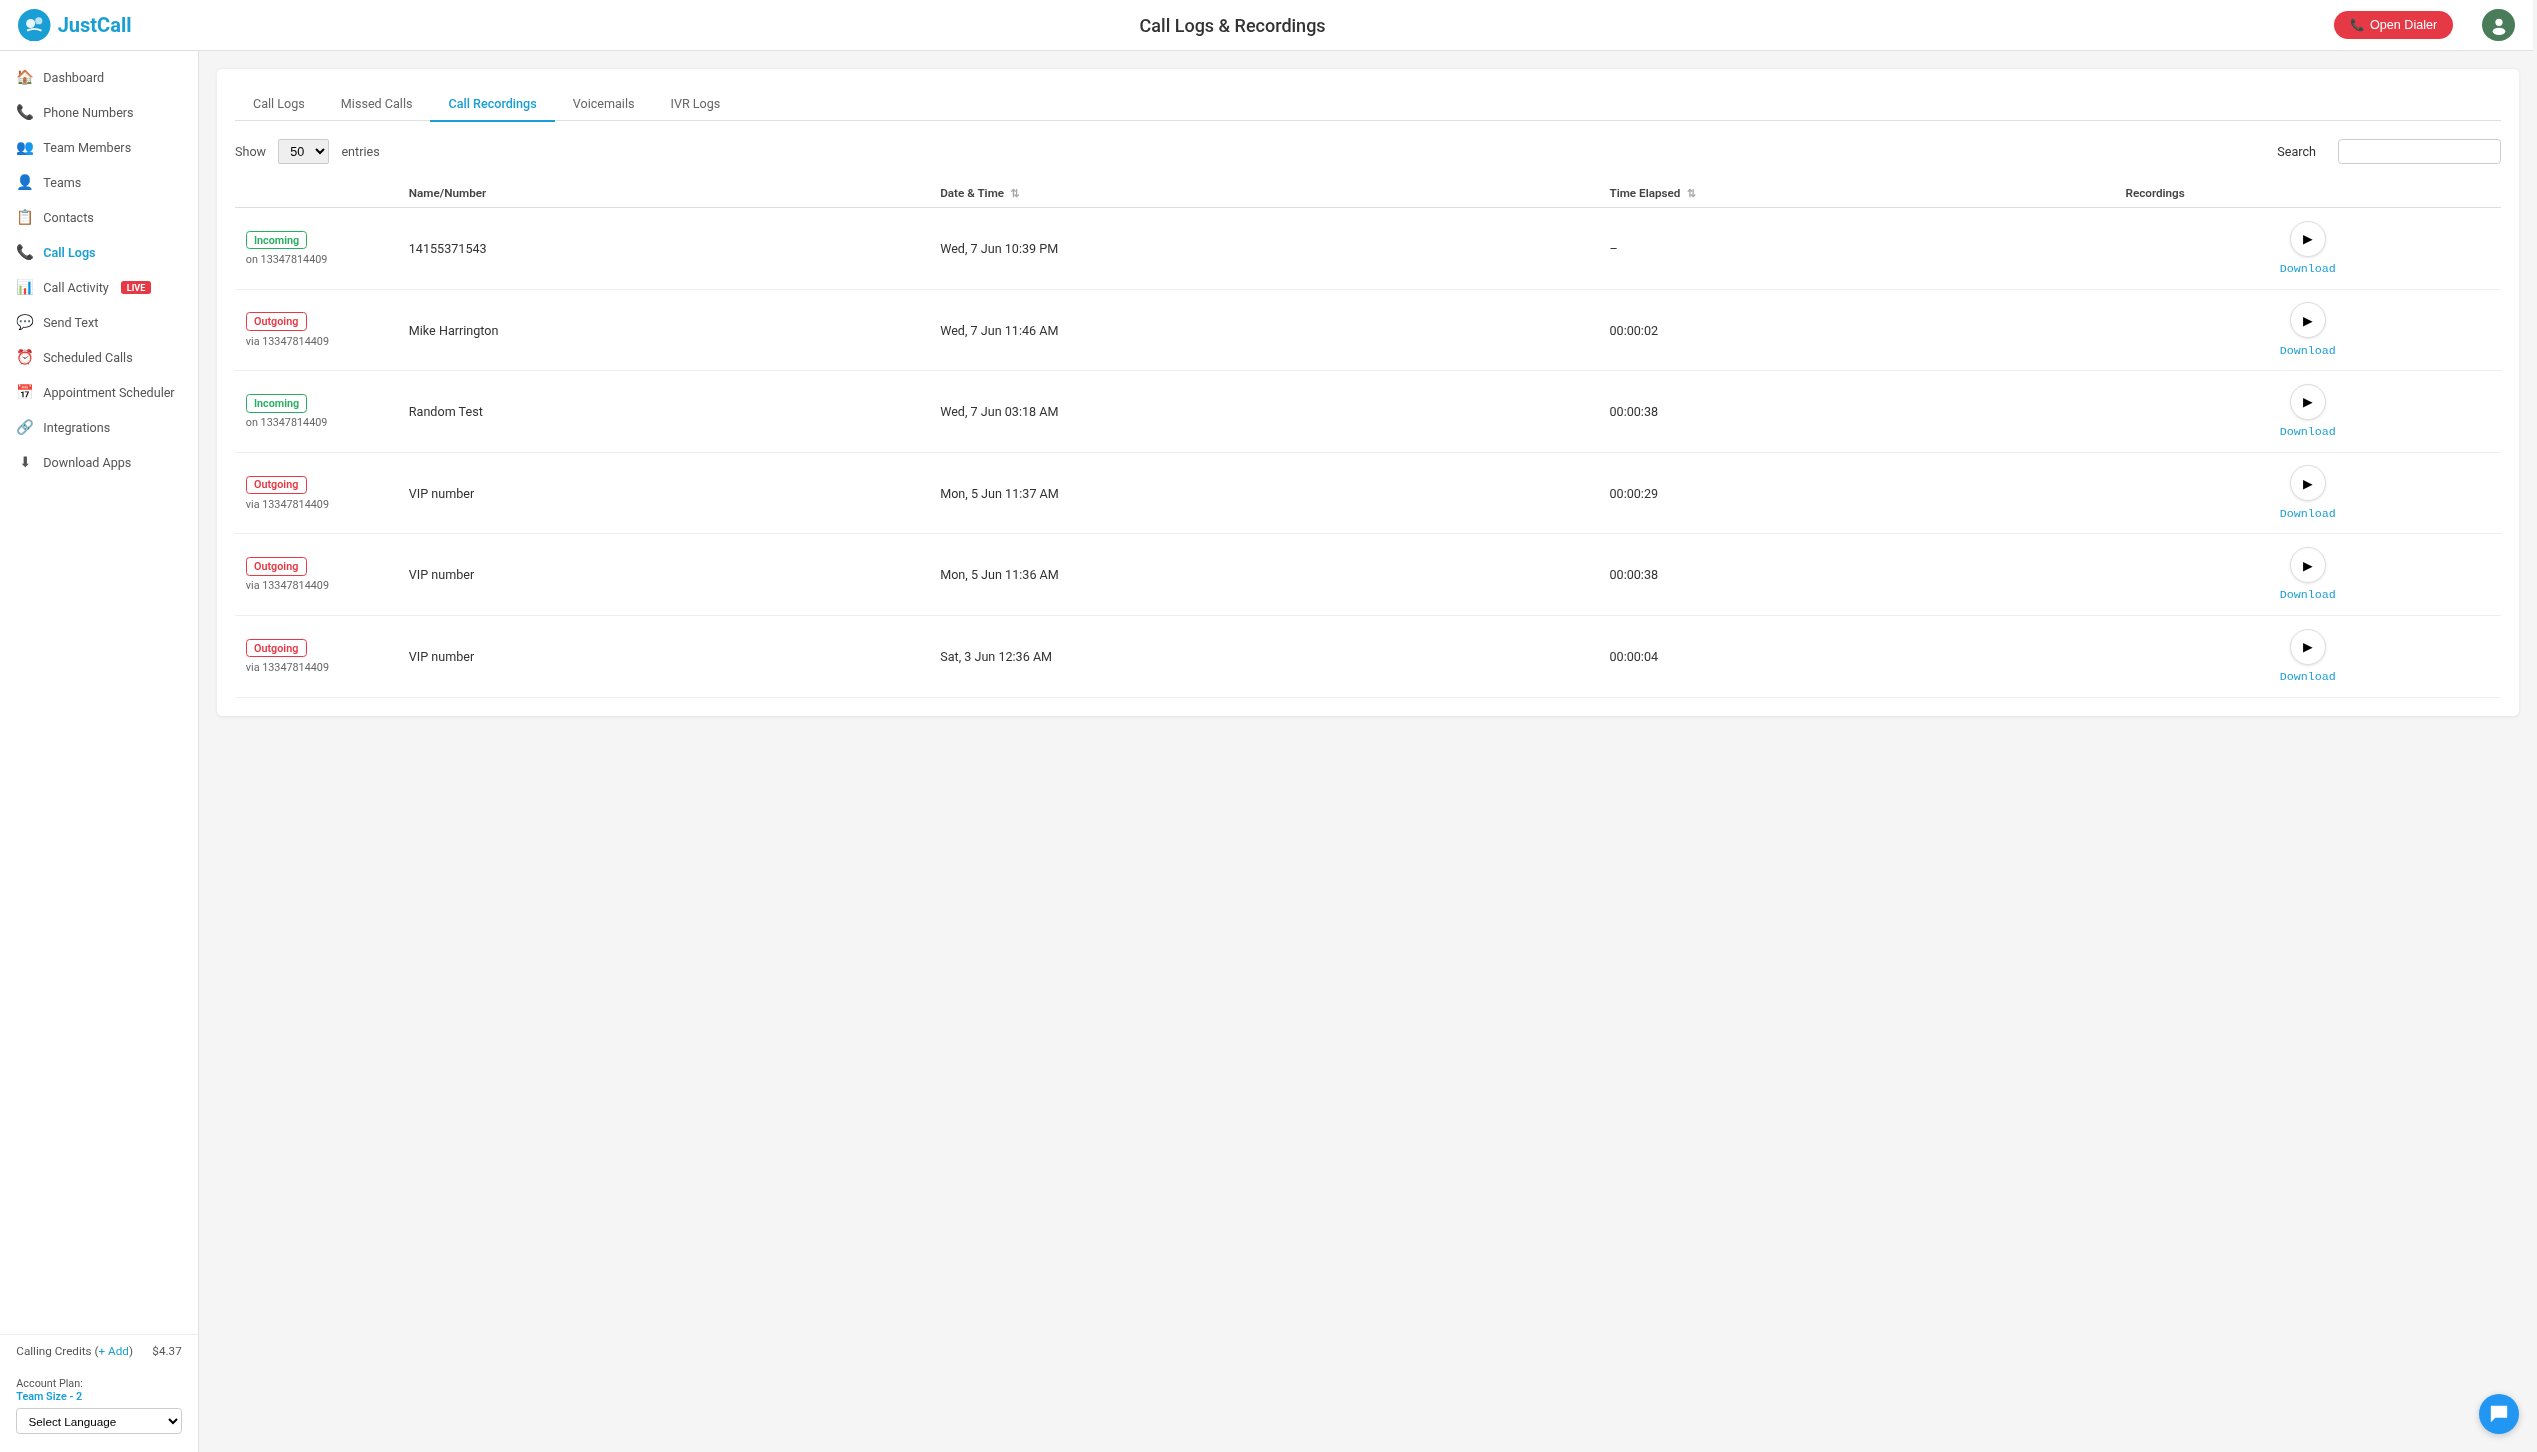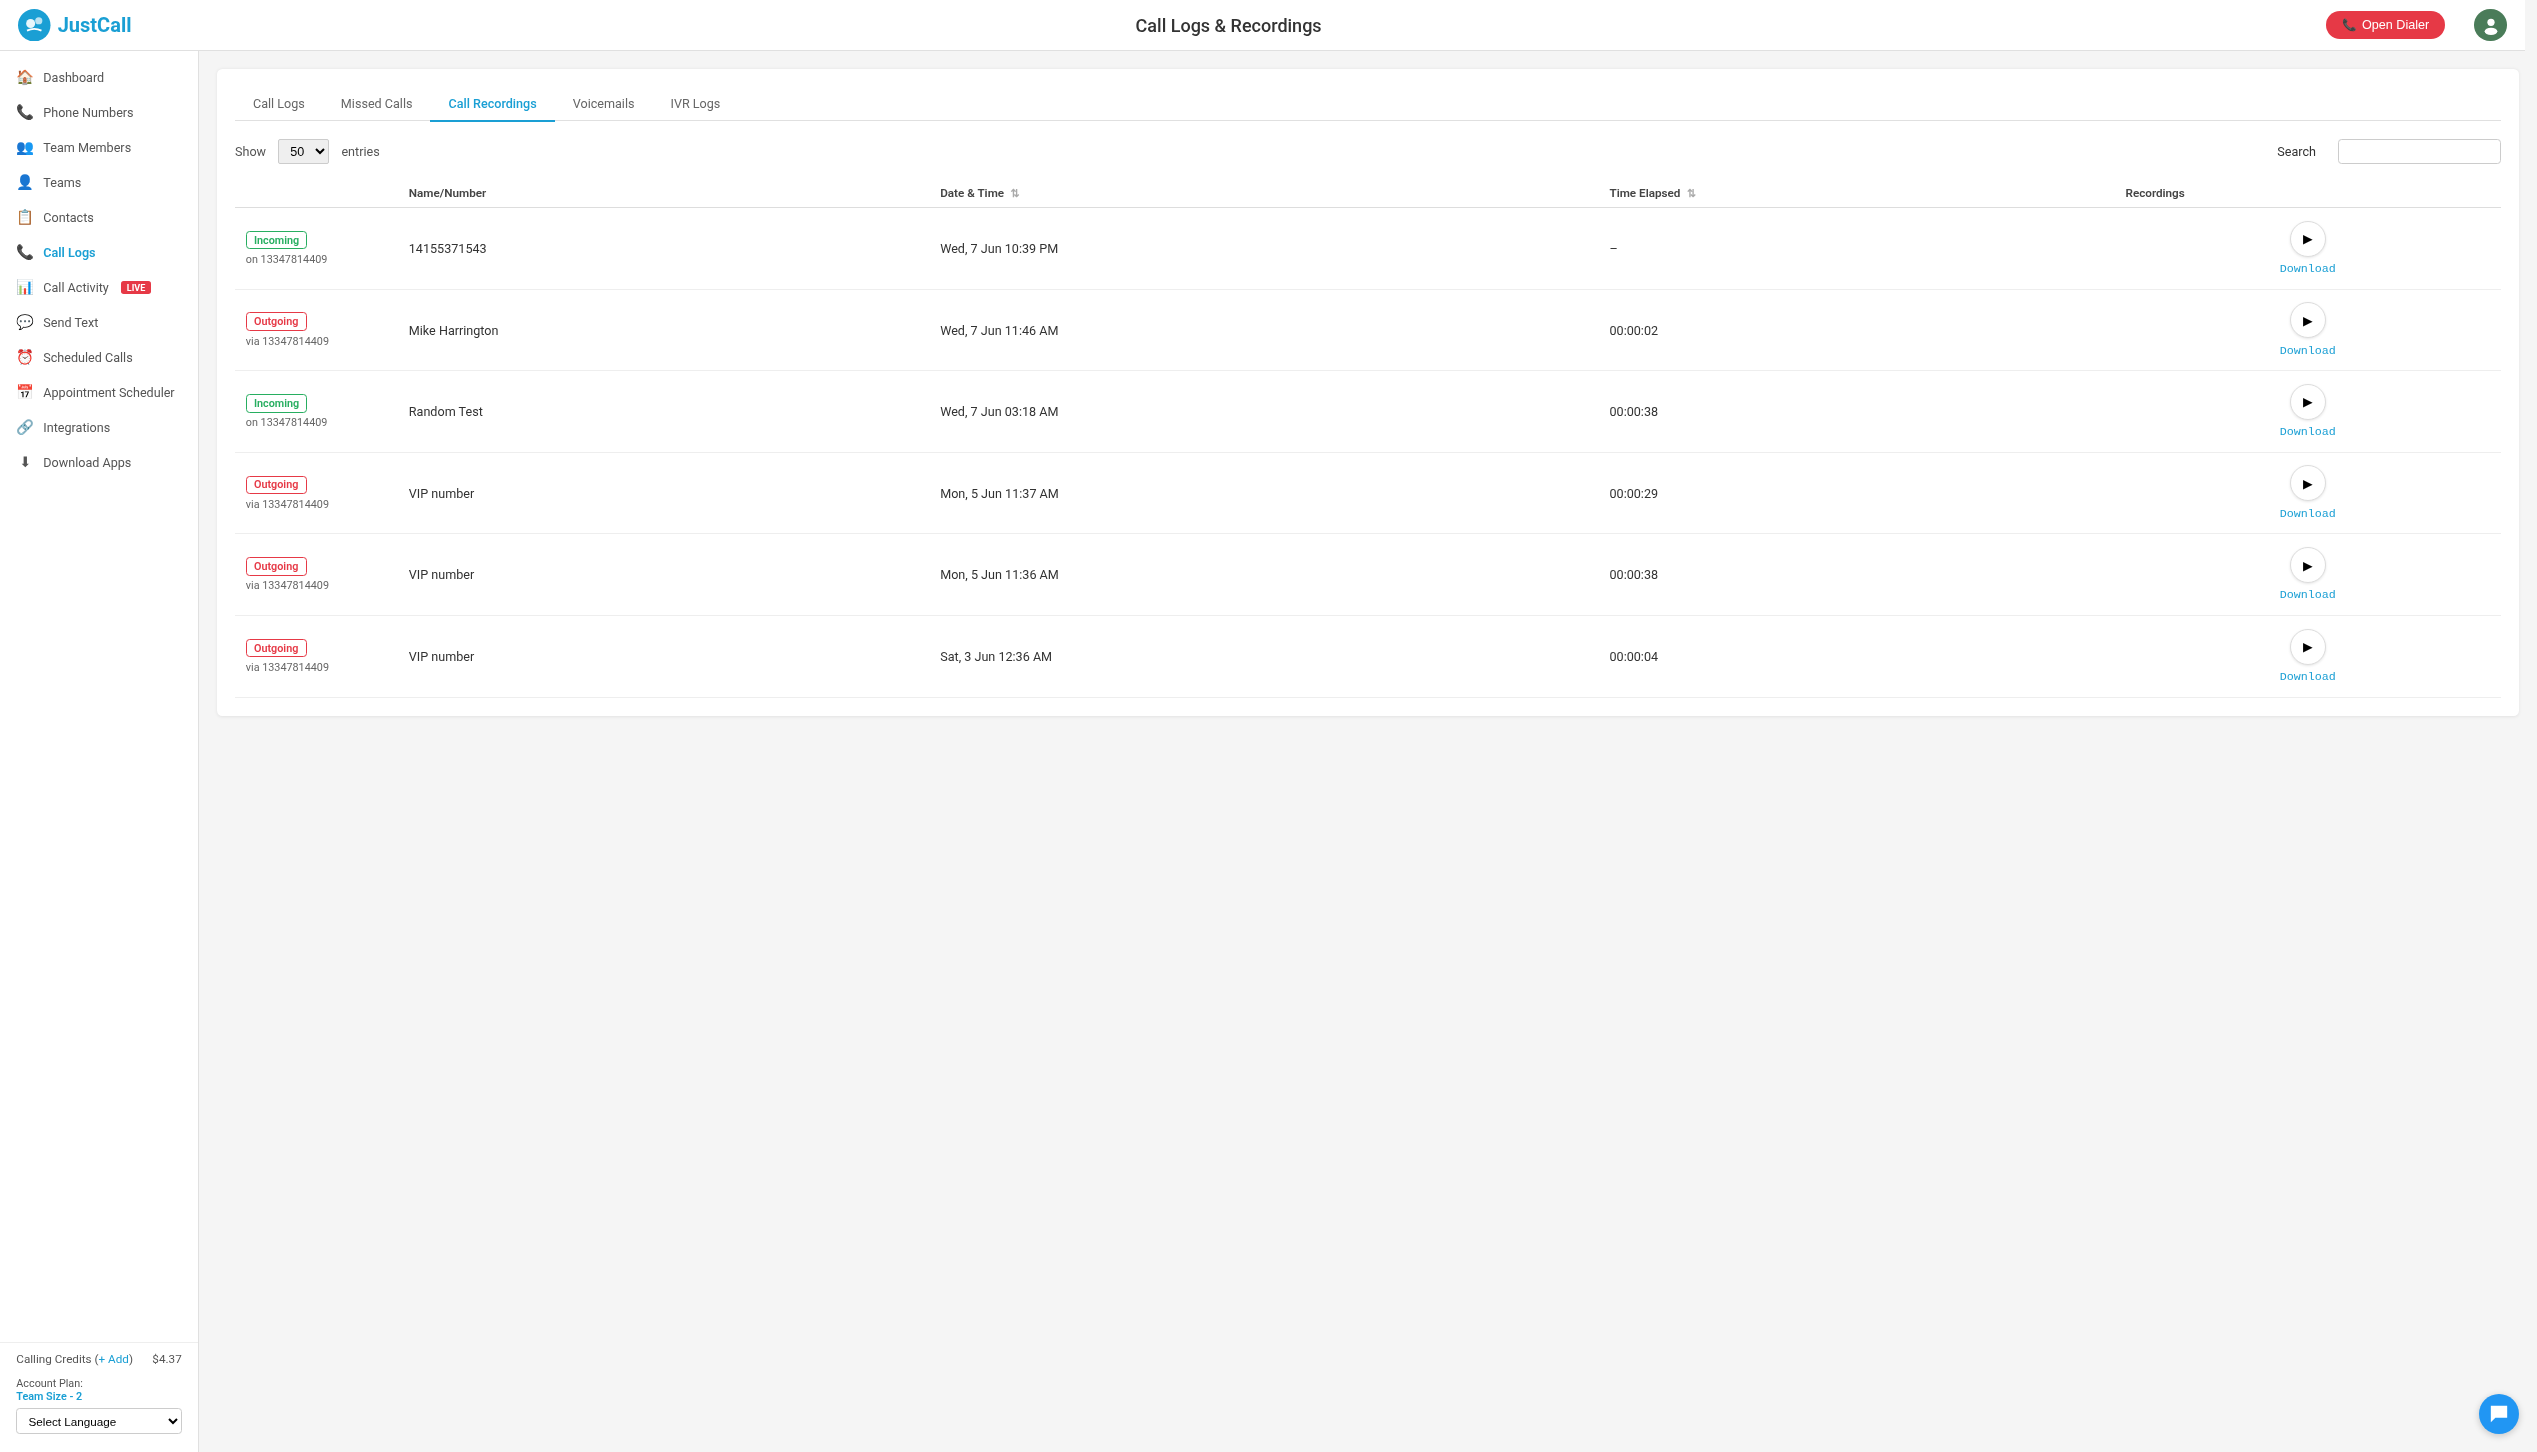--- a/index.html
+++ b/index.html
@@ -2,21 +2,21 @@
 <html style="font-size:14.4px"><head>
   <meta charset="utf-8">
   <style>
     * { box-sizing: border-box; margin: 0; padding: 0; }
     body { font-family: -apple-system, BlinkMacSystemFont, 'Segoe UI', Roboto, sans-serif; background: #f5f5f5; color: #333; font-size: 12.6px; }
 
     
     .top-header {
       display: flex; align-items: center; justify-content: space-between;
       background: #fff; height: 51px; padding: 0 18px;
-      border-bottom: 0.9px solid #e0e0e0; position: fixed; top: 0; left: 0; right: 12px; z-index: 100;
+      border-bottom: 0.9px solid #e0e0e0; position: fixed; top: 0; left: 0; right: 4px; z-index: 100;
     }
     .logo { display: flex; align-items: center; gap: 7.2px; }
     .logo-icon { width: 32.5px; height: 32.5px; }
     .logo-text { font-size: 20px; font-weight: 700; color: #1a9fd4; }
     .page-title { font-size: 18px; font-weight: 500; color: #333; }
     .header-right { display: flex; align-items: center; gap: 29px; }
     .open-dialer-btn {
       background: #e63946; color: #fff; border: none; border-radius: 21.7px;
       padding: 7.2px 16.3px; font-size: 12.6px; font-weight: 500; cursor: pointer;
       display: flex; align-items: center; gap: 5.4px;
@@ -44,21 +44,21 @@
       padding: 9px 16.3px; cursor: pointer; color: #555; font-size: 12.6px;
       border-radius: 0; transition: background 0.15s;
     }
     .sidebar-item.active { color: #1a9fd4; font-weight: 600; }
     .sidebar-item .icon { font-size: 14.4px; width: 18px; text-align: center; }
     .live-badge {
       background: #e63946; color: #fff; font-size: 9px; font-weight: 700;
       padding: 1.8px 5.4px; border-radius: 2.7px; margin-left: 3.6px;
     }
     .sidebar-footer { padding: 9px 16.3px; border-top: 0.9px solid #eee; }
-    .credits-row { display: flex; justify-content: space-between; font-size: 11.7px; color: #555; margin-bottom: 11px; }
+    .credits-row { display: flex; justify-content: space-between; font-size: 11.7px; color: #555; margin-bottom: 19px; }
     .add-link { color: #1a9fd4; cursor: pointer; }
     .account-plan { font-size: 10.8px; color: #555; margin-bottom: 5.4px; }
     .plan-link { color: #1a9fd4; font-weight: 600; }
     .lang-select {
       width: 100%; padding: 4.5px 7.2px; border: 0.9px solid #ccc; border-radius: 3.6px;
       font-size: 11.7px; background: #fff; cursor: pointer;
     }
 
     
     .main-content { margin-left: 199px; padding: 18px; flex: 1; }

